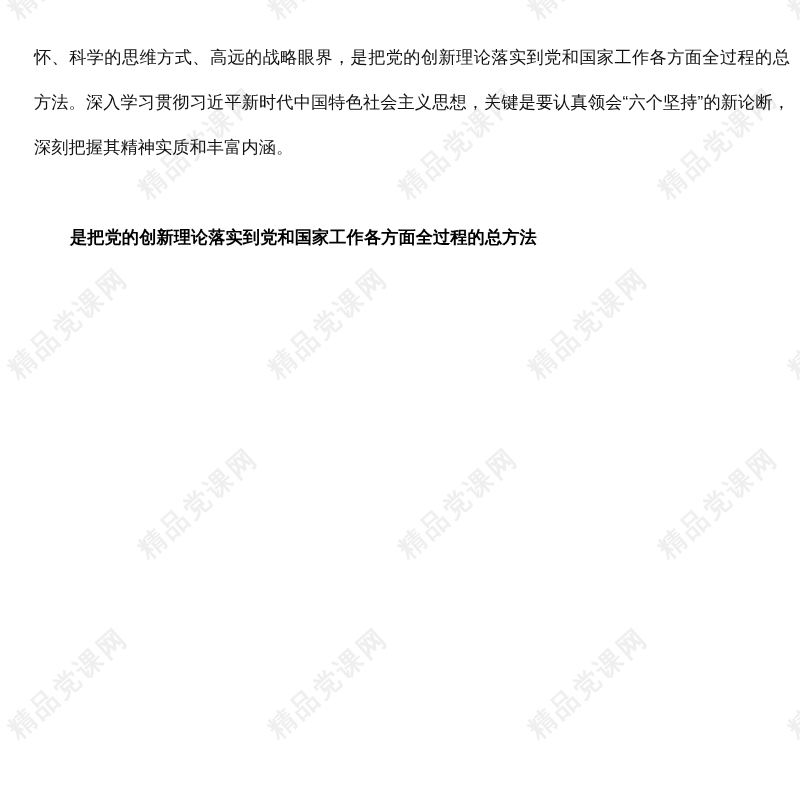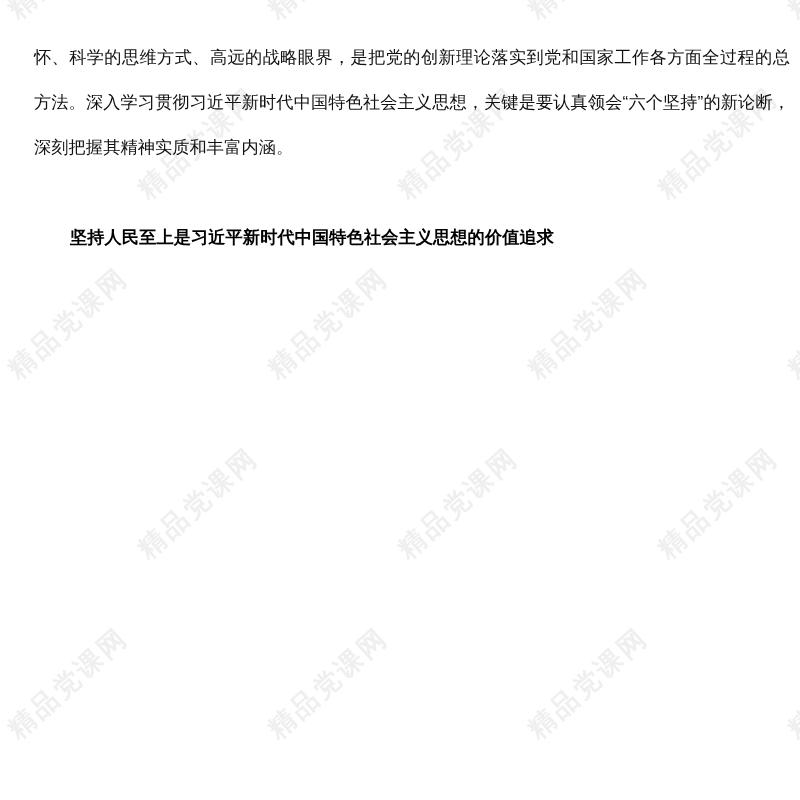--- a/index.html
+++ b/index.html
@@ -116,21 +116,21 @@
 
 <div id="page">
   <div class="doc-body">
 
     <div class="spacer-xs"></div>
 
     <p class="para cont">怀、科学的思维方式、高远的战略眼界，是把党的创新理论落实到党和国家工作各方面全过程的总方法。深入学习贯彻习近平新时代中国特色社会主义思想，关键是要认真领会“六个坚持”的新论断，深刻把握其精神实质和丰富内涵。</p>
 
     <div class="spacer-sm"></div>
 
-    <h2 class="heading">坚持人民至上是习近平新时代中国特色社会主义思想的价值追求</h2>
+    <h2 class="heading">是把党的创新理论落实到党和国家工作各方面全过程的总方法</h2>
 
     <div class="spacer-sm"></div>
 
 
     <div class="spacer-sm"></div>
 
 
   </div>
 </div>
 

